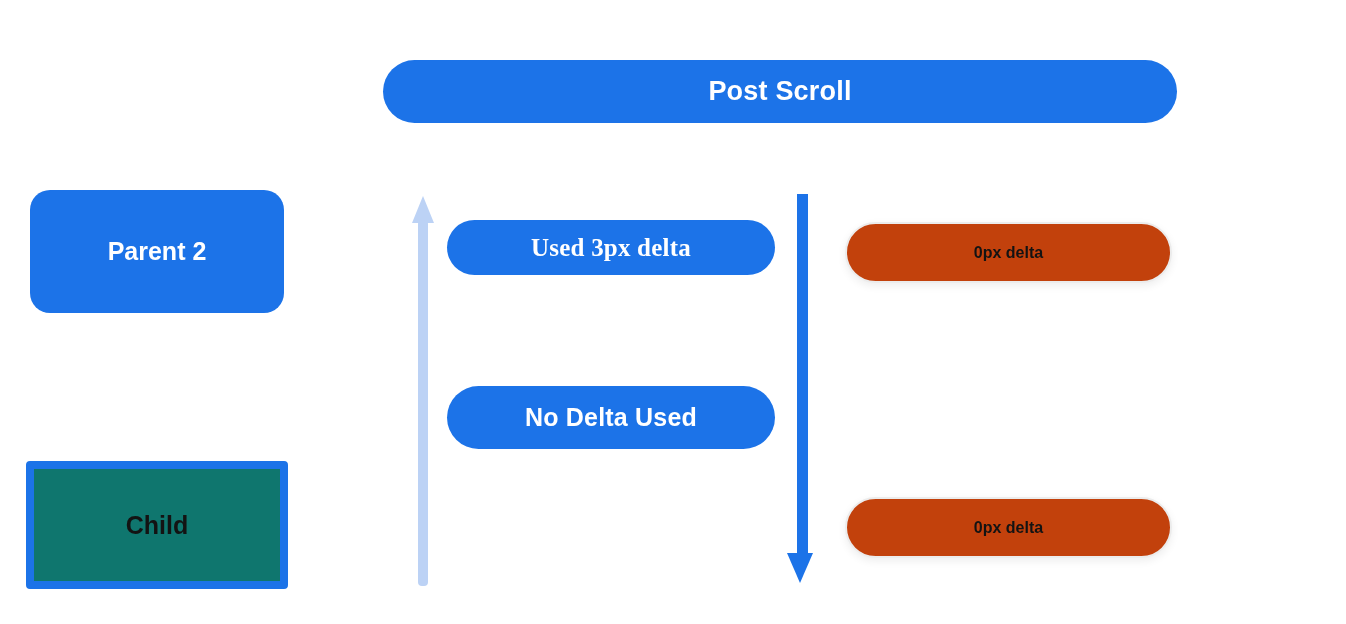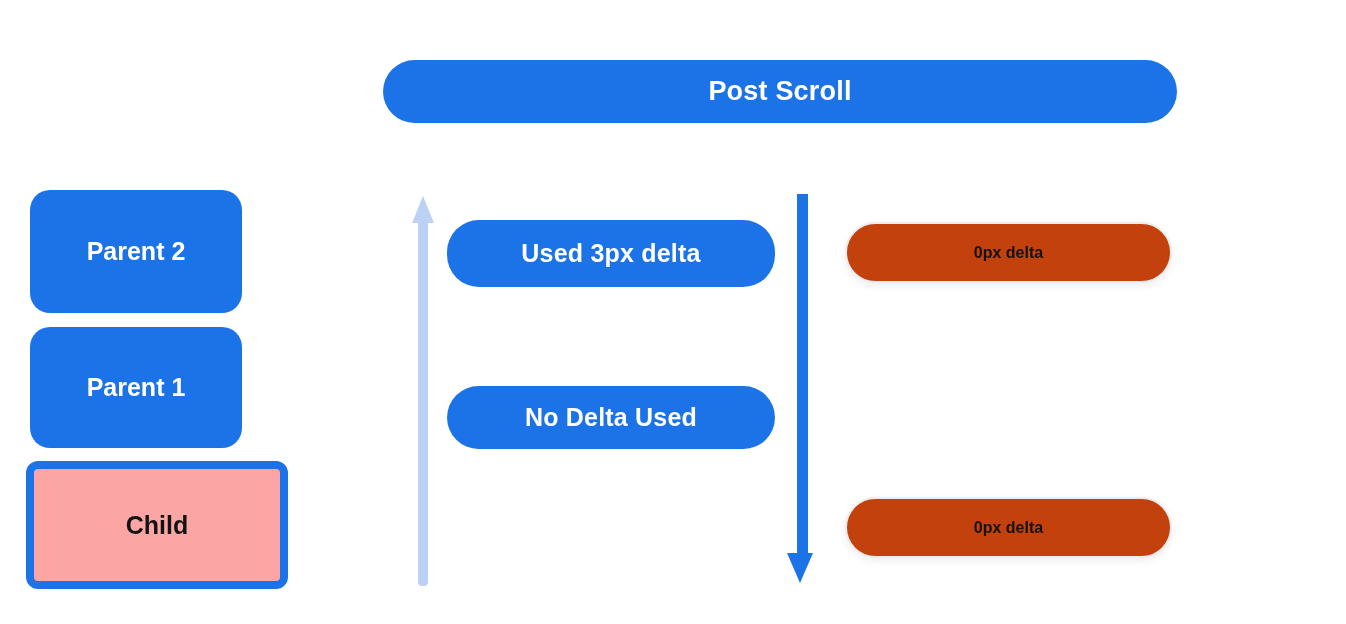--- a/index.html
+++ b/index.html
@@ -15,40 +15,40 @@
     position:absolute;
     background:var(--blue,#1C73E8);
     color:#ffffff;
     font-weight:700;
     display:flex;align-items:center;justify-content:center;
     box-sizing:border-box;
     letter-spacing:.2px;
   }
   .banner{left:383px;top:48px;width:794px;height:63px;border-radius:32px;font-size:27px;margin-top:12px;}
   .blue-box{
-    position:absolute;left:30px;width:212px;
+    position:absolute;left:30px;width:254px;
     background:var(--blue,#1C73E8);
     color:#fff;font-weight:700;font-size:25px;
     border-radius:20px;
     display:flex;align-items:center;justify-content:center;
     box-sizing:border-box;
   }
   .parent2{top:190px;height:123px;}
   .parent1{top:327px;height:121px;}
   .child-box{
     position:absolute;left:26px;top:461px;width:262px;height:128px;
-    background:#fca5a5;
+    background:#0f766e;
     border:8px solid var(--blue,#1C73E8);
-    border-radius:12px;
+    border-radius:4px;
     display:flex;align-items:center;justify-content:center;
     font-size:25px;font-weight:600;color:var(--text,#131313);
     box-sizing:border-box;
   }
   .mid-pill{font-size:25px;border-radius:32px;}
-  .used-pill{left:447px;top:220px;width:328px;height:67px;}
+  .used-pill{left:447px;top:220px;width:328px;height:55px;font-family:Liberation Serif, serif;}
   .nodelta-pill{left:447px;top:360px;width:328px;height:63px;margin-top:26px;}
   
   .pill-white{
     position:absolute;
     background:#c2410c;
     border:2px solid var(--pill-border,#ECECEC);
     border-radius:31px;
     box-shadow:0 3px 8px rgba(0,0,0,0.07);
     display:flex;align-items:center;justify-content:center;
     font-size:16px;font-weight:600;color:var(--text,#131313);
@@ -82,21 +82,20 @@
 </style>
 </head>
 <body>
 
 <div class="canvas">
 
   <div class="pill-blue banner">Post Scroll</div>
 
   <div class="blue-box parent2">Parent 2</div>
 
-  <div class="blue-box parent1">Parent 1</div>
 
   <div class="child-box">Child</div>
 
   <div class="arrow-part up-head"></div>
   <div class="arrow-part up-shaft"></div>
 
   <div class="arrow-part down-shaft"></div>
   <div class="arrow-part down-head"></div>
 
   <div class="pill-blue mid-pill used-pill">Used 3px delta</div>

